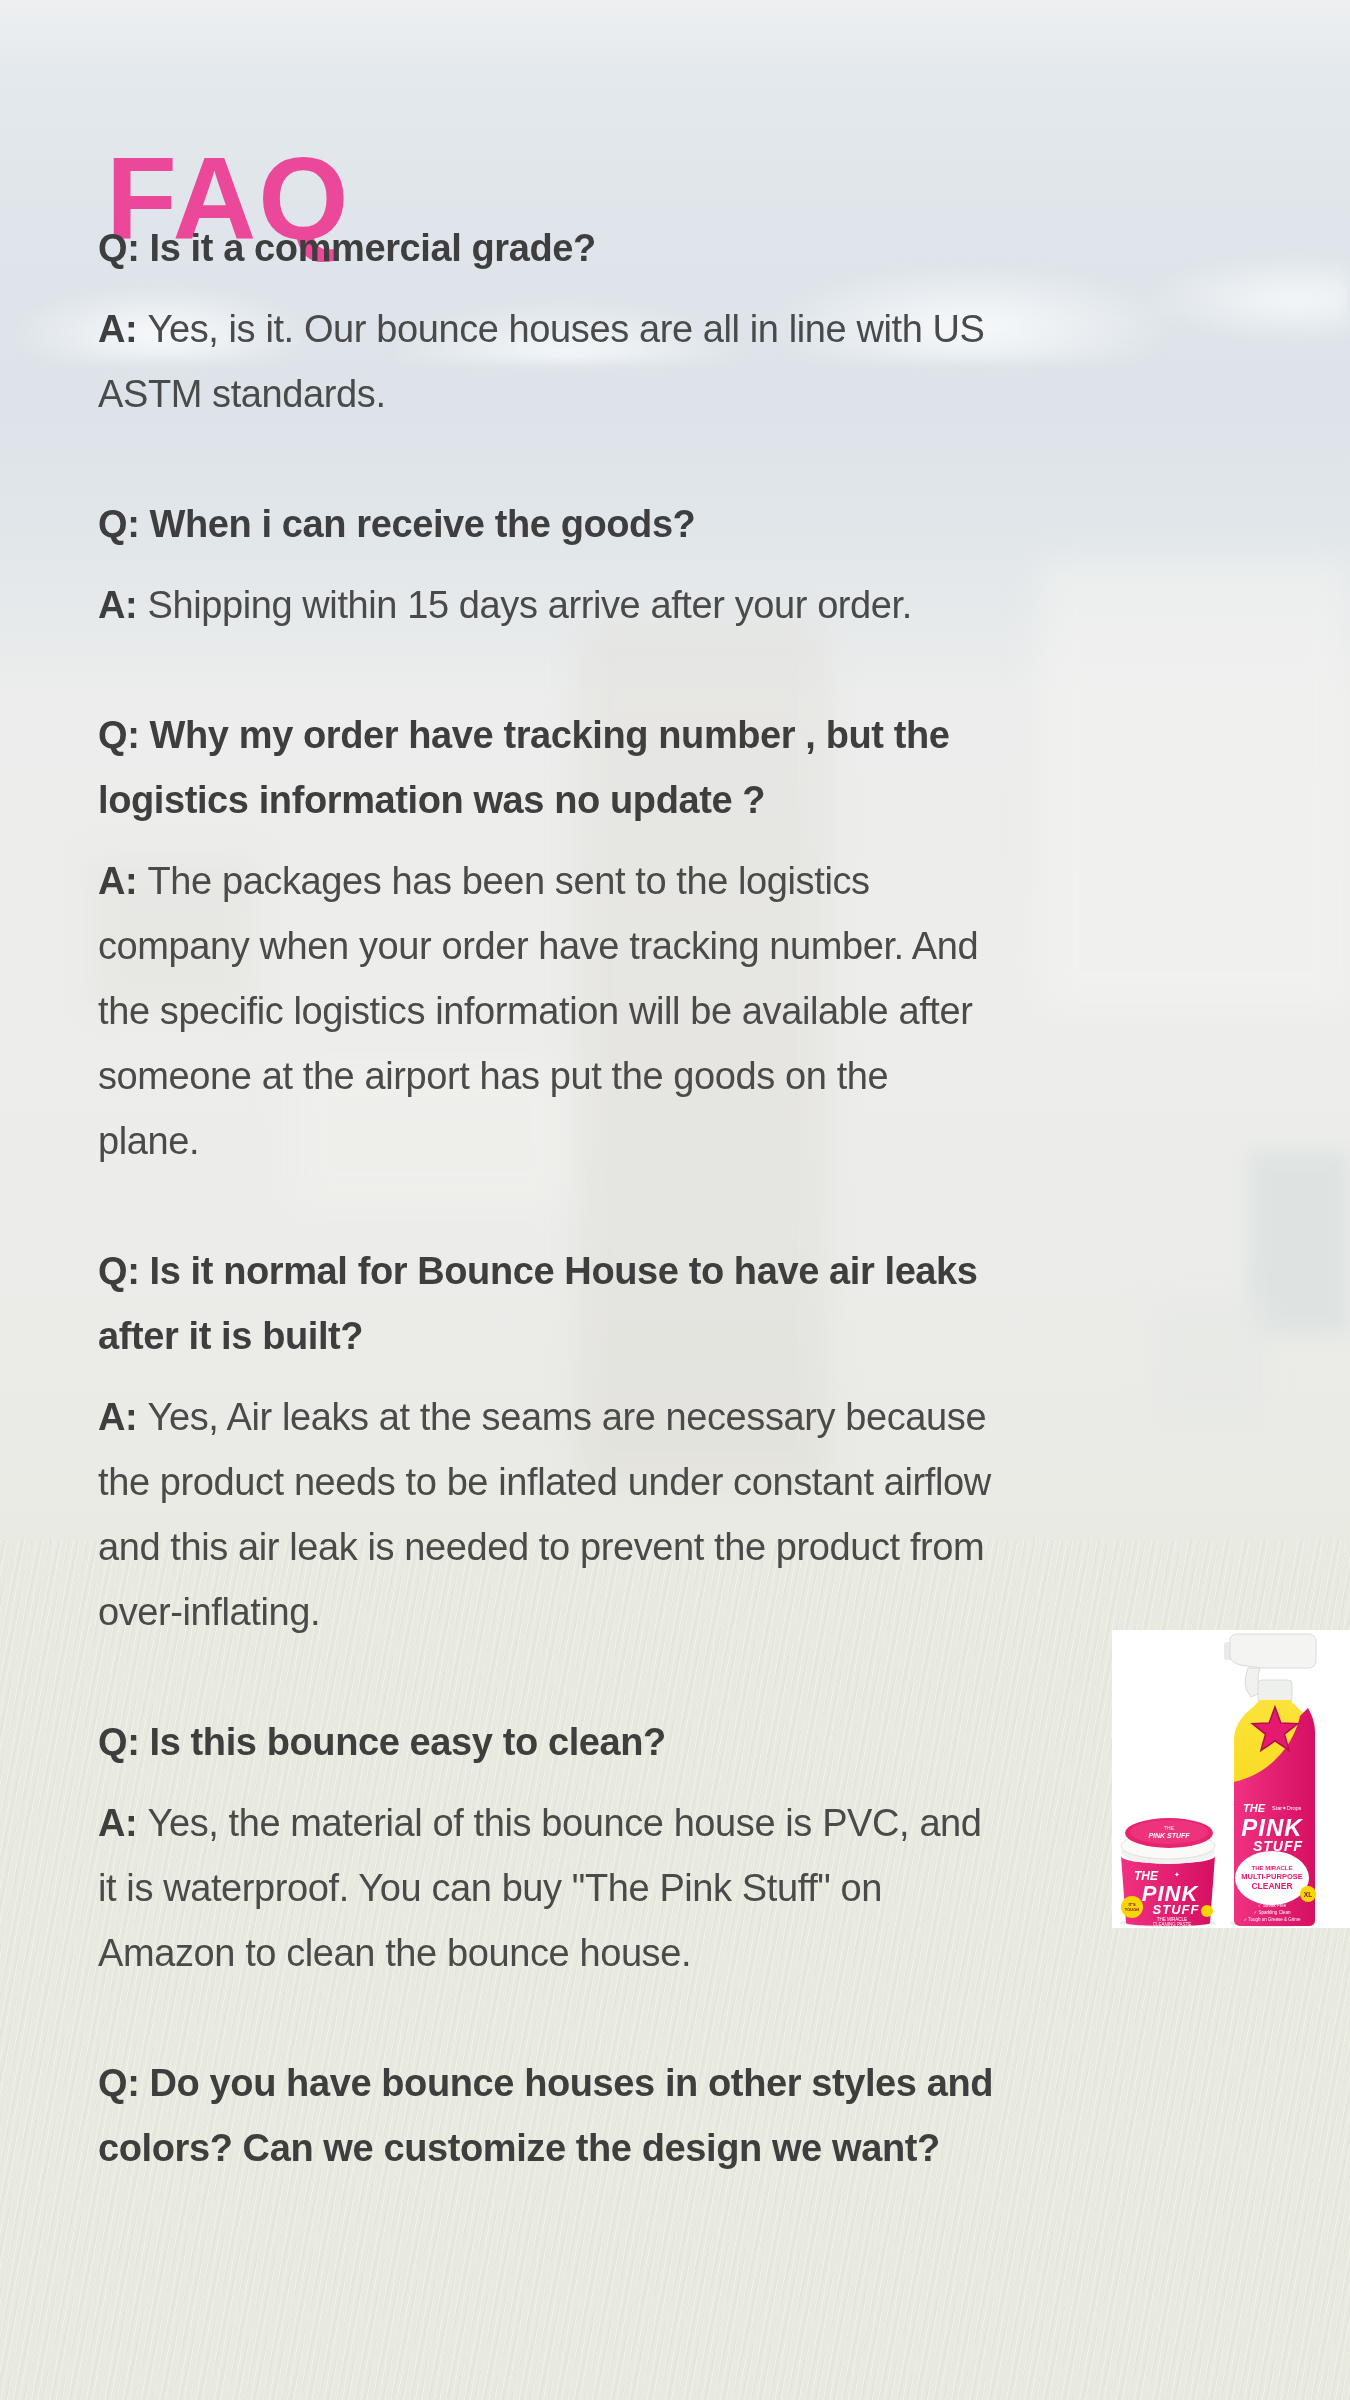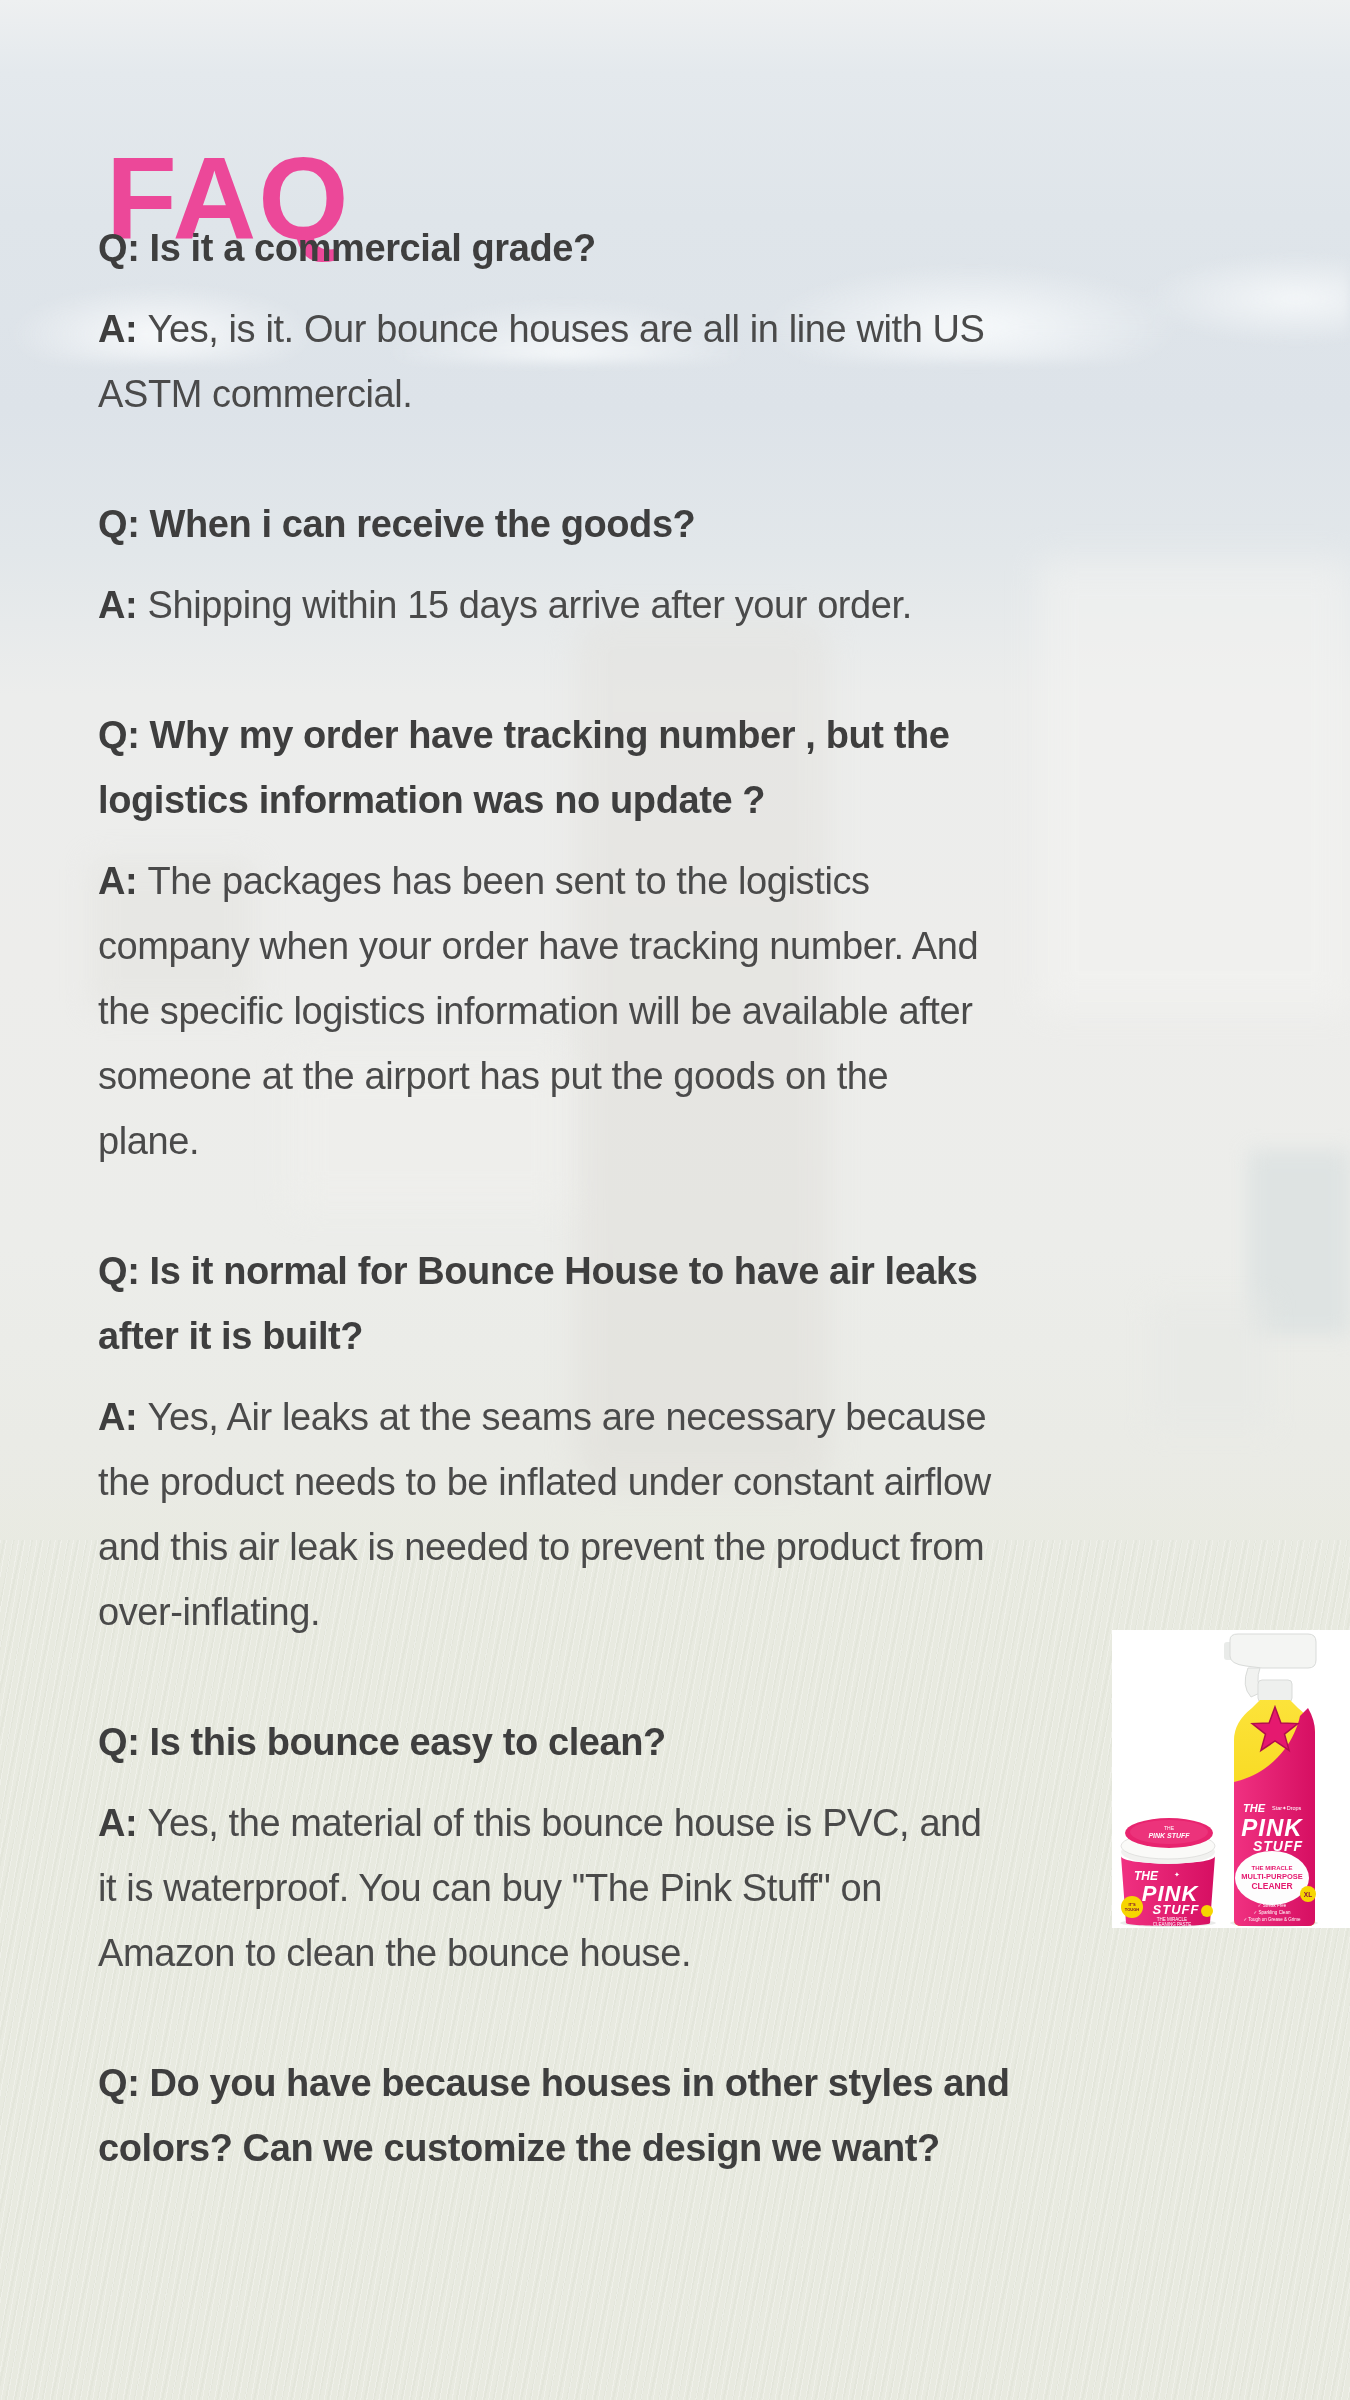--- a/index.html
+++ b/index.html
@@ -118,21 +118,21 @@
     </g>
   </svg>
 </div>
 
 <h1 class="page-title">FAQ</h1>
 
 <div class="faq-col">
   <div class="qa">
     <p class="q">Q: Is it a commercial grade?</p>
     <p class="a"><b class="apfx">A: </b><span>Yes, is it. Our bounce houses are all in line with US
-ASTM commercial.</span></p>
+ASTM standards.</span></p>
   </div>
   <div class="qa">
     <p class="q">Q: When i can receive the goods?</p>
     <p class="a"><b class="apfx">A: </b><span>Shipping within 15 days arrive after your order.</span></p>
   </div>
   <div class="qa">
     <p class="q">Q: Why my order have tracking number , but the
 logistics information was no update ?</p>
     <p class="a"><b class="apfx">A: </b><span>The packages has been sent to the logistics
 company when your order have tracking number. And
@@ -148,16 +148,16 @@
 and this air leak is needed to prevent the product from
 over-inflating.</span></p>
   </div>
   <div class="qa">
     <p class="q">Q: Is this bounce easy to clean?</p>
     <p class="a"><b class="apfx">A: </b><span>Yes, the material of this bounce house is PVC, and
 it is waterproof. You can buy "The Pink Stuff" on
 Amazon to clean the bounce house.</span></p>
   </div>
   <div class="qa">
-    <p class="q">Q: Do you have because houses in other styles and
+    <p class="q">Q: Do you have bounce houses in other styles and
 colors? Can we customize the design we want?</p>
   </div>
 </div>
 
 </body></html>

